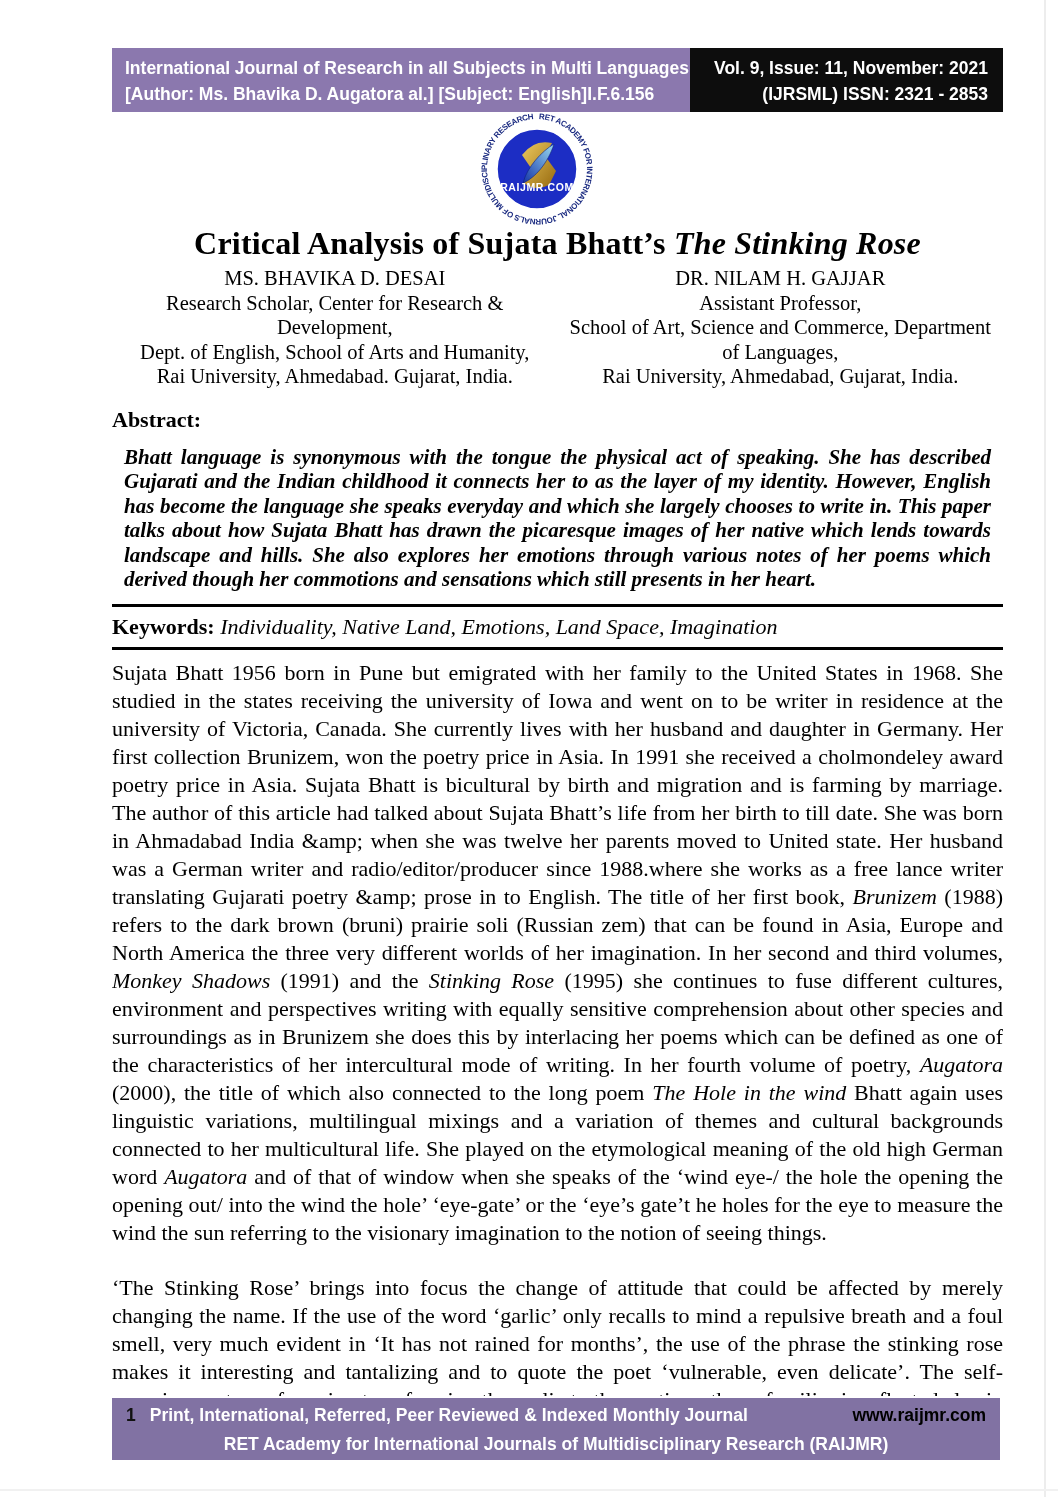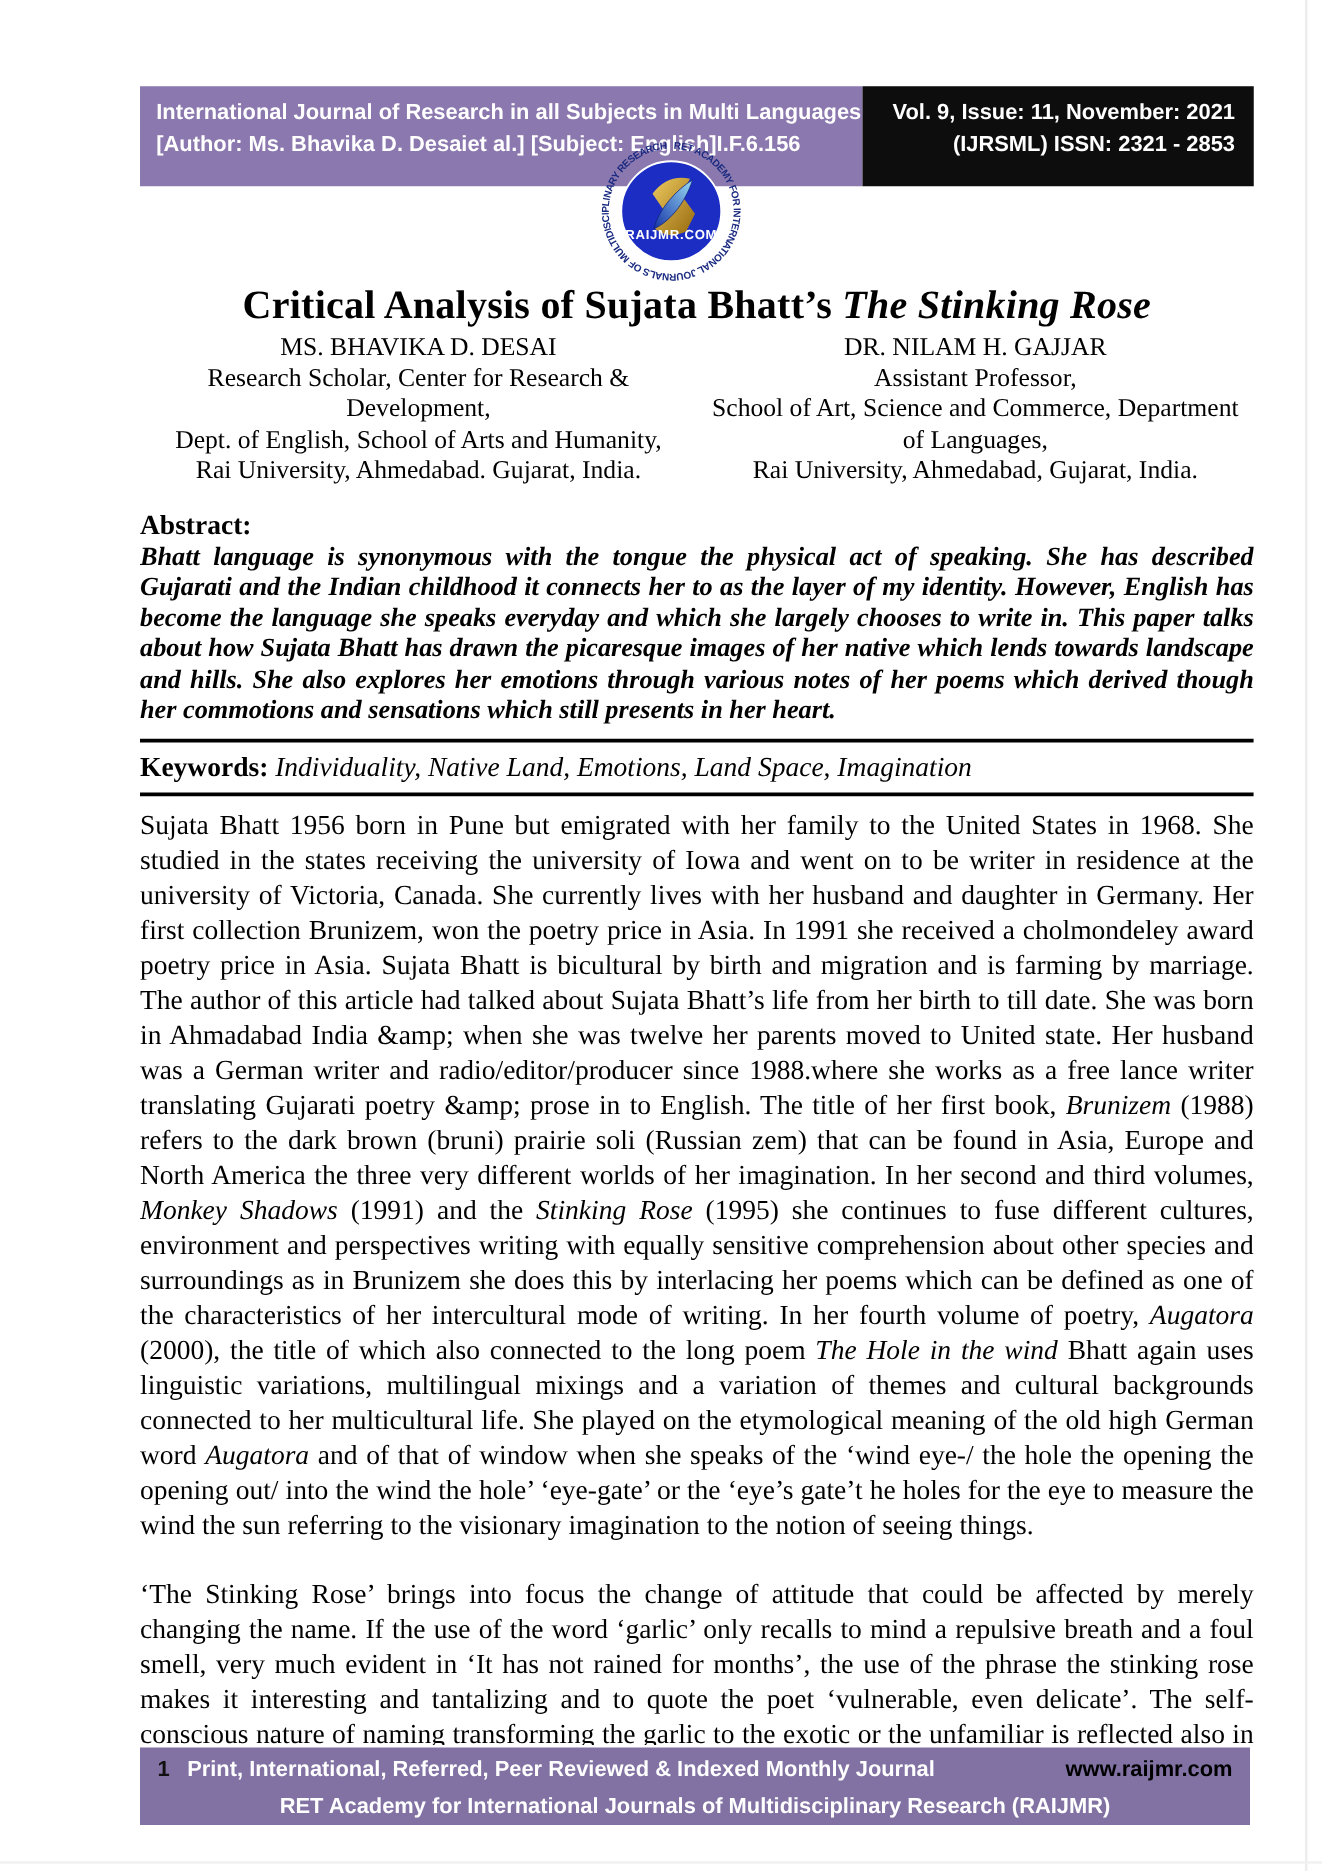--- a/index.html
+++ b/index.html
@@ -8,25 +8,24 @@
     position: relative;
     background: #ffffff;
     font-family: "Liberation Serif", serif;
     color: #000;
     overflow: hidden;
   }
 
   
   .banner-top {
     position: absolute; left: 112px; top: 48px;
-    width: 891px; height: 80px;
+    width: 891px; height: 64px;
     display: flex;
     font-family: "Liberation Sans", sans-serif;
     font-weight: bold;
-    margin-top: 21px;
   }
   .banner-top .left {
     flex: 1;
     background: var(--header-purple, #8b78ae);
     color: #fff;
     padding: 7px 8px 0 13px;
     font-size: 17.5px; line-height: 26px;
     white-space: nowrap; overflow: hidden;
   }
   .banner-top .right {
@@ -70,21 +69,21 @@
   }
   .abstract-label {
     margin-top: 17px;
     font-weight: bold;
     font-size: 22px; line-height: 27px;
   }
   .abstract-text {
     font-weight: bold; font-style: italic;
     font-size: 21px; line-height: 24.5px;
     text-align: justify;
-    margin: 0;
+    margin: 12px;
   }
   .rule {
     height: 3px; background: #000;
     border: none; margin: 0;
   }
   .rule.top { margin-top: 11px; }
   .keywords-row {
     padding: 6px 0 7px 0;
     font-size: 22px; line-height: 27px;
   }
@@ -132,21 +131,21 @@
 </style>
 </head>
 <body>
 
 <div class="edge-right"></div>
 <div class="edge-bottom"></div>
 
 <div class="banner-top">
   <div class="left">
     <div>International Journal of Research in all Subjects in Multi Languages</div>
-    <div>[Author: Ms. Bhavika D. Desaiet al.] [Subject: English]I.F.6.156</div>
+    <div>[Author: Ms. Bhavika D. Augatora al.] [Subject: English]I.F.6.156</div>
   </div>
   <div class="right">
     <div>Vol. 9, Issue: 11, November: 2021</div>
     <div>(IJRSML) ISSN: 2321 - 2853</div>
   </div>
 </div>
 
 <div class="logo-row">
   <svg width="152" height="114" viewBox="-76 -57 152 114">
     <defs>

